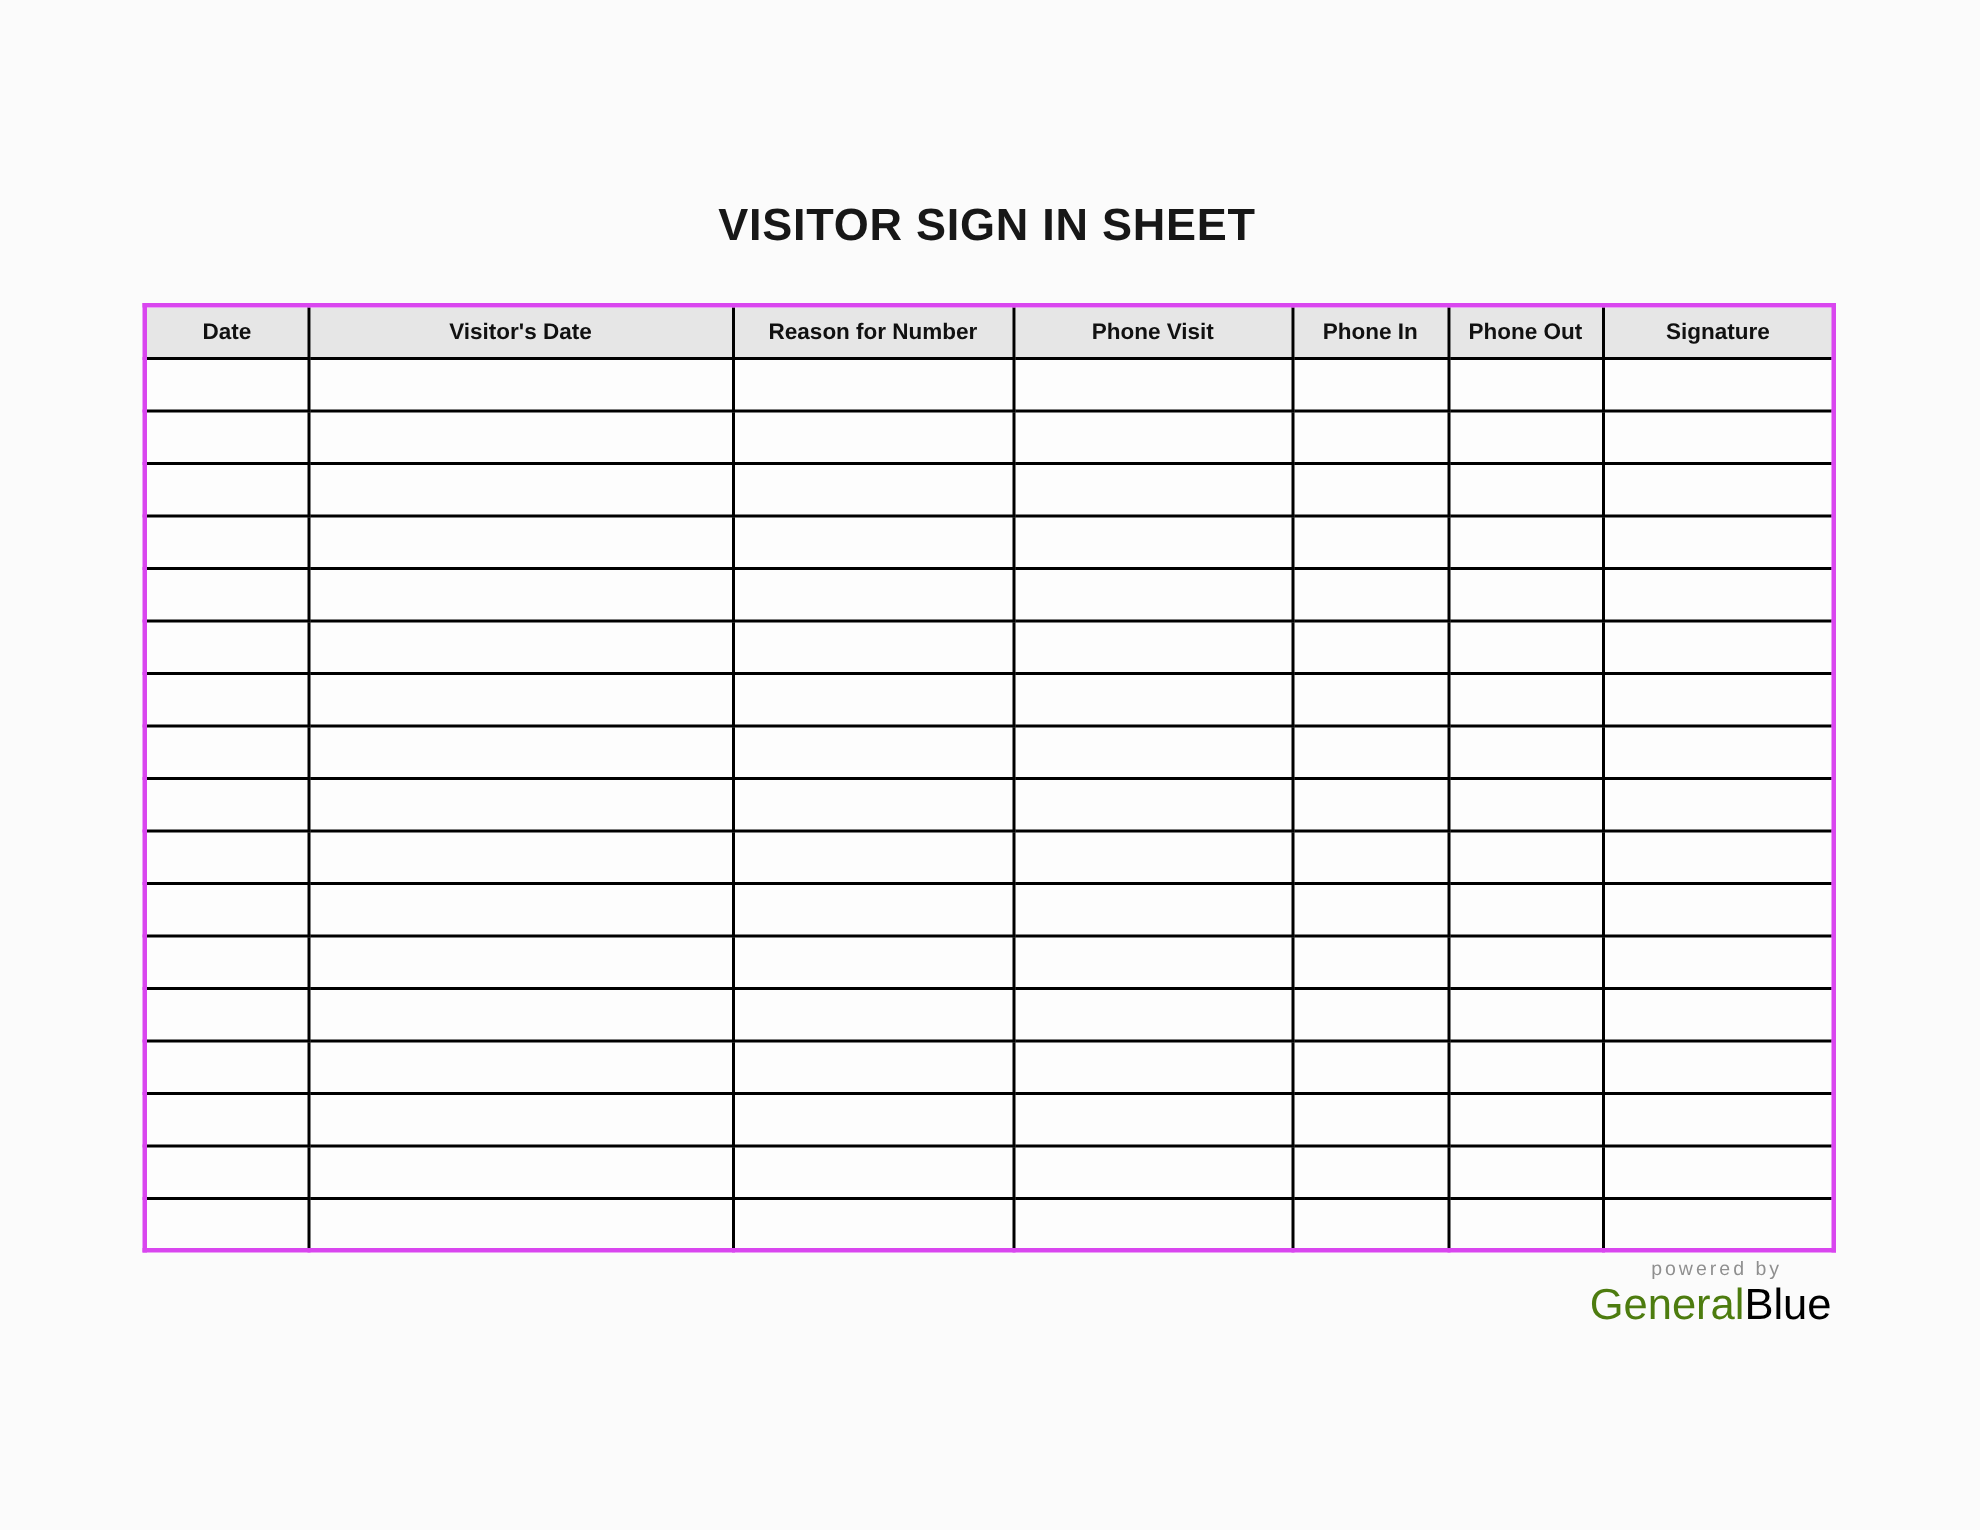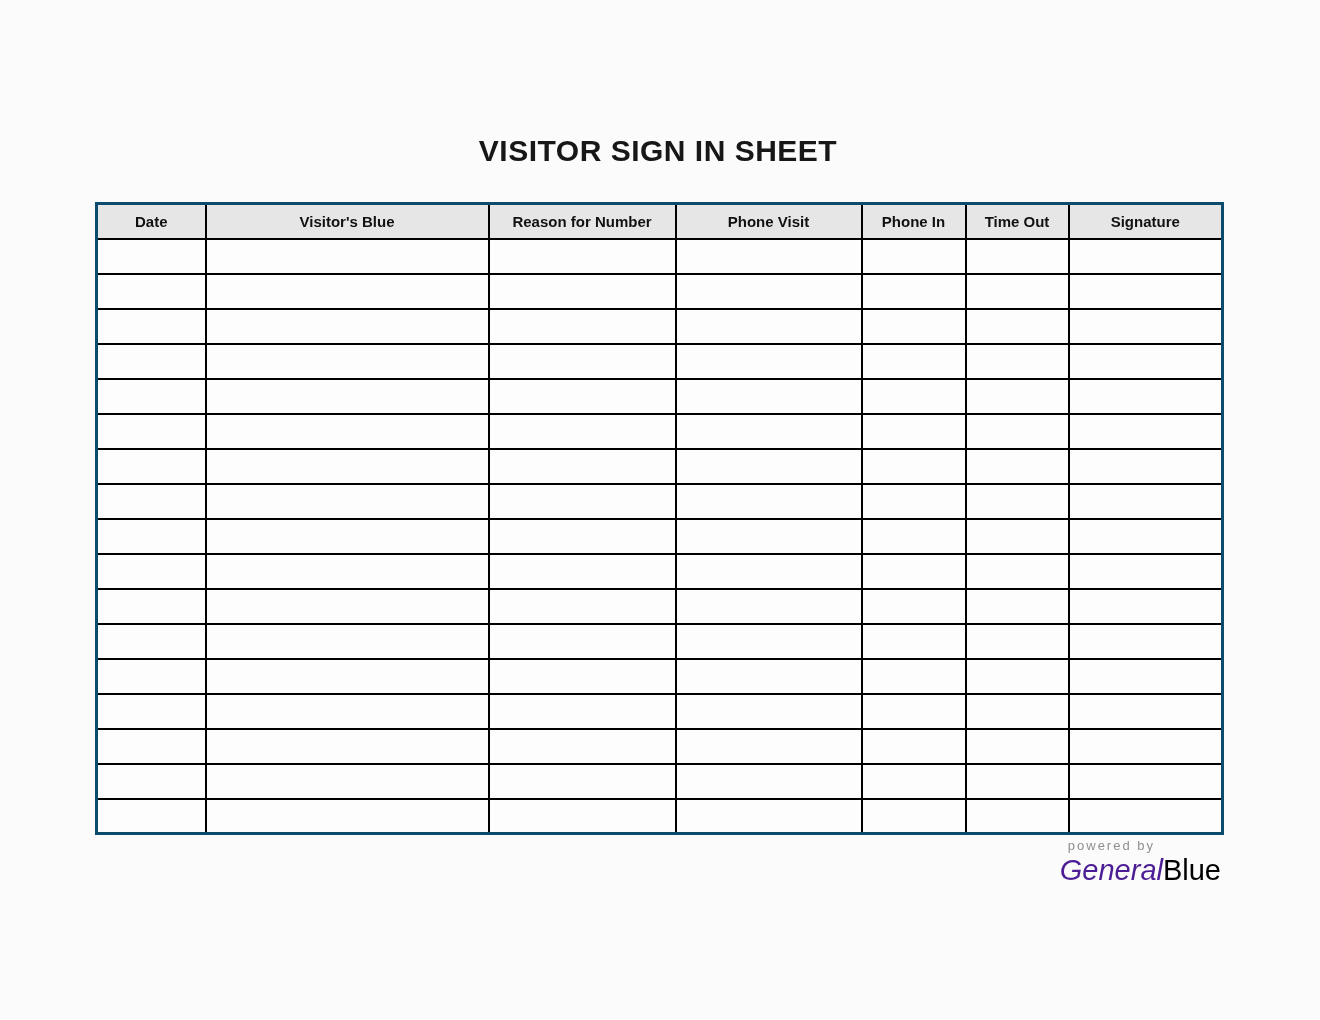--- a/index.html
+++ b/index.html
@@ -27,21 +27,21 @@
     color: #171717;
     font-family: "Liberation Sans", sans-serif;
   }
   table.signin {
     position: absolute;
     left: 91px;
     top: 202px;
     width: 1126px;
     border-collapse: collapse;
     table-layout: fixed;
-    border: 3px solid #0c4a6e;
+    border: 3px solid #d946ef;
     background: #fdfdfd;
     padding-left: 18px;
   }
   table.signin th, table.signin td {
     border: 2px solid #000;
     height: 35px;
     overflow: hidden;
   }
   table.signin th {
     background: #e6e6e6;
@@ -59,34 +59,34 @@
   col.c-timein    { width: 104px; }
   col.c-timeout   { width: 103px; }
   col.c-signature { width: 154px; }
   .brand {
     position: absolute;
     top: 837px;
     right: 103px;
     text-align: right;
   }
   .brand .powered {
-    text-align: left;
+    text-align: center;
     padding-left: 8px;
     font-size: 13px;
     letter-spacing: 2px;
     color: #8f8f8f;
     line-height: 17px;
   }
   .brand .brand-name {
     font-size: 29px;
     line-height: 33px;
     letter-spacing: 0px;
     white-space: nowrap;
   }
-  .brand .brand-general { color: #4c1d95; font-style: italic; }
+  .brand .brand-general { color: #4d7c0f; }
   .brand .brand-blue    { color: #000000; }
 </style>
 </head>
 <body>
 
 <div class="page">
 
   <div class="doc-title">VISITOR SIGN IN SHEET</div>
 
   <table class="signin">
@@ -95,25 +95,25 @@
         <col class="c-name">
         <col class="c-reason">
       <col class="c-phone">
         <col class="c-timein">
         <col class="c-timeout">
       <col class="c-signature">
     </colgroup>
     <thead>
       <tr>
         <th>Date</th>
-        <th>Visitor's Blue</th>
+        <th>Visitor's Date</th>
         <th>Reason for Number</th>
         <th>Phone Visit</th>
         <th>Phone In</th>
-        <th>Time Out</th>
+        <th>Phone Out</th>
         <th>Signature</th>
       </tr>
     </thead>
     <tbody>
         <tr>
           <td></td>
           <td></td>
           <td></td>
           <td></td>
           <td></td>

